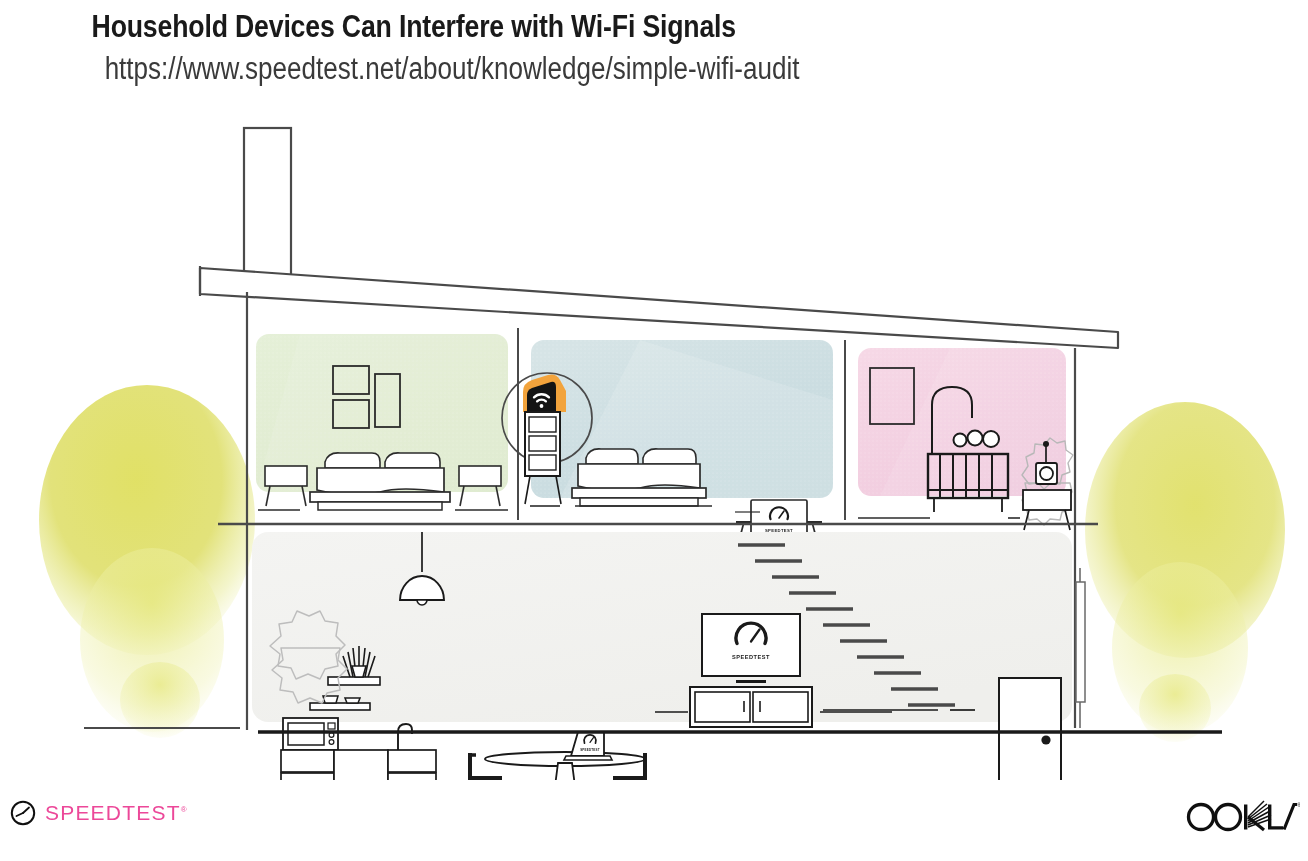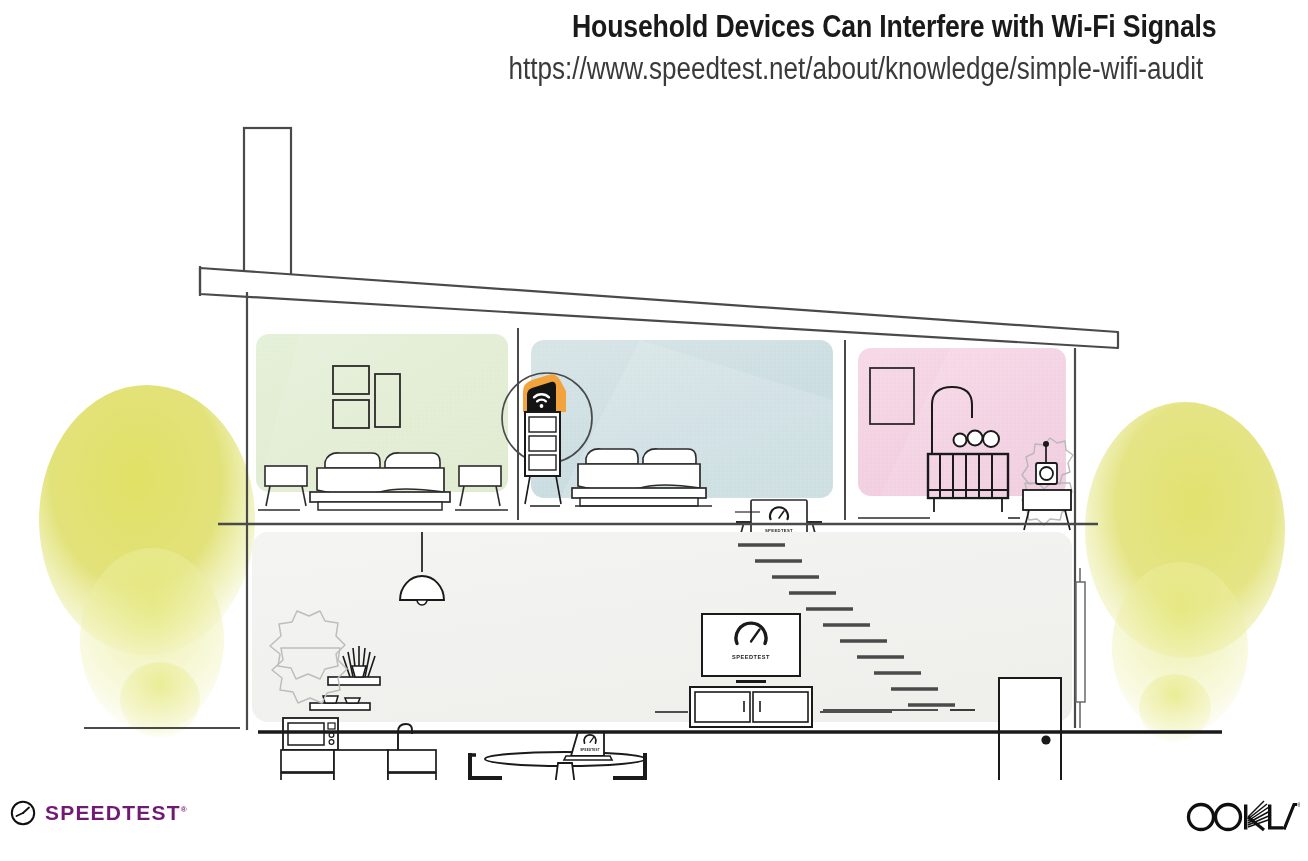--- a/index.html
+++ b/index.html
@@ -19,21 +19,21 @@
     width: 1308px;
     height: 861px;
     background: #ffffff;
   }
 
   
   .header {
     position: absolute;
     left: 0; top: 0;
     width: 1308px;
-    text-align: right;
+    text-align: left;
   }
   .title {
     font-family: "Liberation Sans Narrow", "Liberation Sans", sans-serif;
     font-weight: bold;
     font-size: 31px;
     letter-spacing: -0.2px;
     color: #1a1a1a;
     margin: 0;
     padding-top: 9px;
     transform: scaleX(0.86);
@@ -53,24 +53,24 @@
   
   .footer-left {
     position: absolute;
     left: 10px; top: 800px;
     display: flex;
     align-items: center;
     gap: 9px;
   }
   .speedtest-word {
     font-family: "Liberation Sans", sans-serif;
-    font-weight: bold;
+    font-weight: normal;
     font-size: 21px;
     letter-spacing: 1.2px;
-    color: #701a75;
+    color: #ec4899;
   }
   .tm { font-size: 8px; vertical-align: super; }
   .footer-right {
     position: absolute;
     right: 8px; top: 793px;
   }
 
   
   .scene {
     position: absolute;

